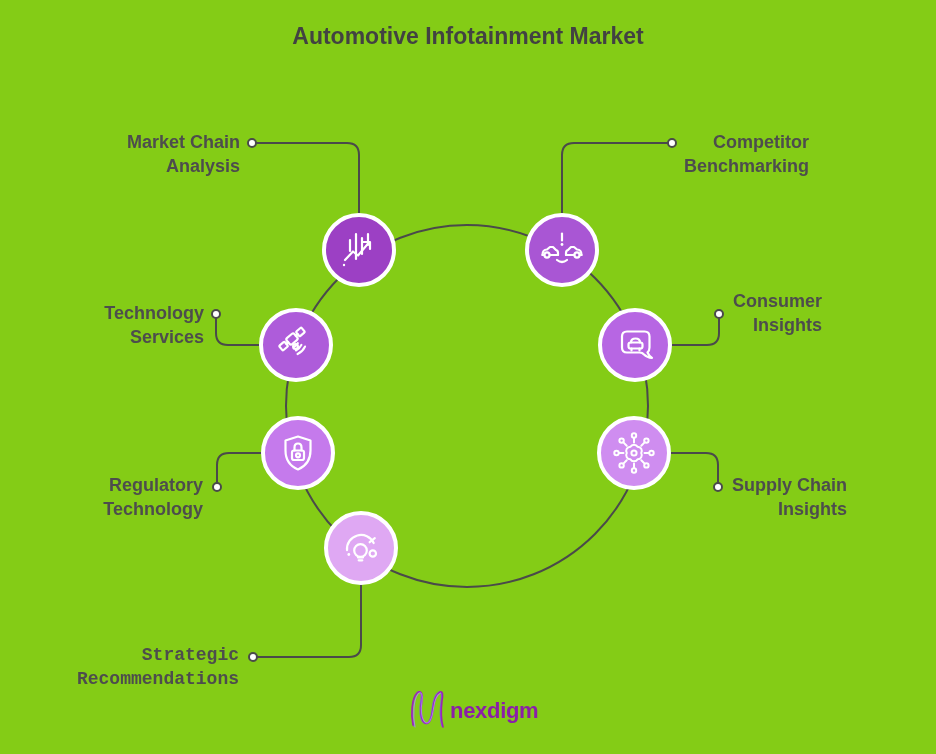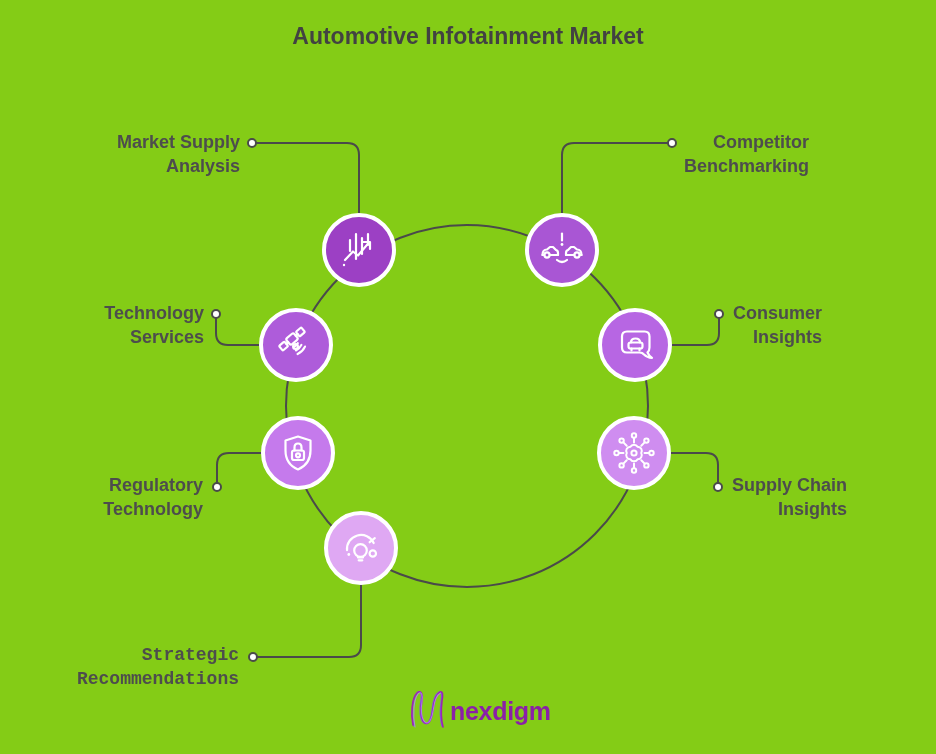--- a/index.html
+++ b/index.html
@@ -13,21 +13,21 @@
   }
   .svc-label{
     position:absolute;font-size:18px;line-height:24px;font-weight:700;color:#4d4d4d;
   }
   .svc-label span{display:block;white-space:nowrap;}
   .align-r{text-align:right;}
   .align-l{text-align:right;}
   .diagram{position:absolute;left:0;top:0;}
   .brand{
     position:absolute;left:450px;top:698px;
-    font-size:25px;line-height:26px;font-weight:700;color:#8b1fa8;letter-spacing:-0.3px;
+    font-size:22px;line-height:26px;font-weight:700;color:#8b1fa8;letter-spacing:-0.3px;
   }
   .brand-mark{position:absolute;left:409px;top:689px;}
 </style>
 </head>
 <body>
 
 <div class="stage">
 
   <div class="title">
     <span style="display:block">Automotive Infotainment Market</span>
@@ -143,35 +143,35 @@
         <path d="M32.67 18.23 L37.79 14.23"></path>
         <circle cx="23.5" cy="26.5" r="6.3"></circle>
         <path d="M21 33.5 H26 M21.7 36.3 H25.3"></path>
         <circle cx="35.8" cy="29.5" r="3.2"></circle>
         <circle cx="11.8" cy="30.5" r="1.4" fill="#ffffff" stroke="none"></circle>
       </g>
     </g>
   </svg>
 
   <div class="svc-label align-r" style="right:696px;top:130px;">
-    <span>Market Supply</span>
+    <span>Market Chain</span>
     <span>Analysis</span>
   </div>
 
   <div class="svc-label align-l" style="left:684px;top:130px;">
     <span>Competitor</span>
     <span>Benchmarking</span>
   </div>
 
   <div class="svc-label align-r" style="right:732px;top:301px;">
     <span>Technology</span>
     <span>Services</span>
   </div>
 
-  <div class="svc-label align-l" style="left:733px;top:301px;">
+  <div class="svc-label align-l" style="left:733px;top:289px;">
     <span>Consumer</span>
     <span>Insights</span>
   </div>
 
   <div class="svc-label align-r" style="right:733px;top:473px;text-align:right;">
     <span>Regulatory</span>
     <span>Technology</span>
   </div>
 
   <div class="svc-label align-l" style="left:732px;top:473px;">

